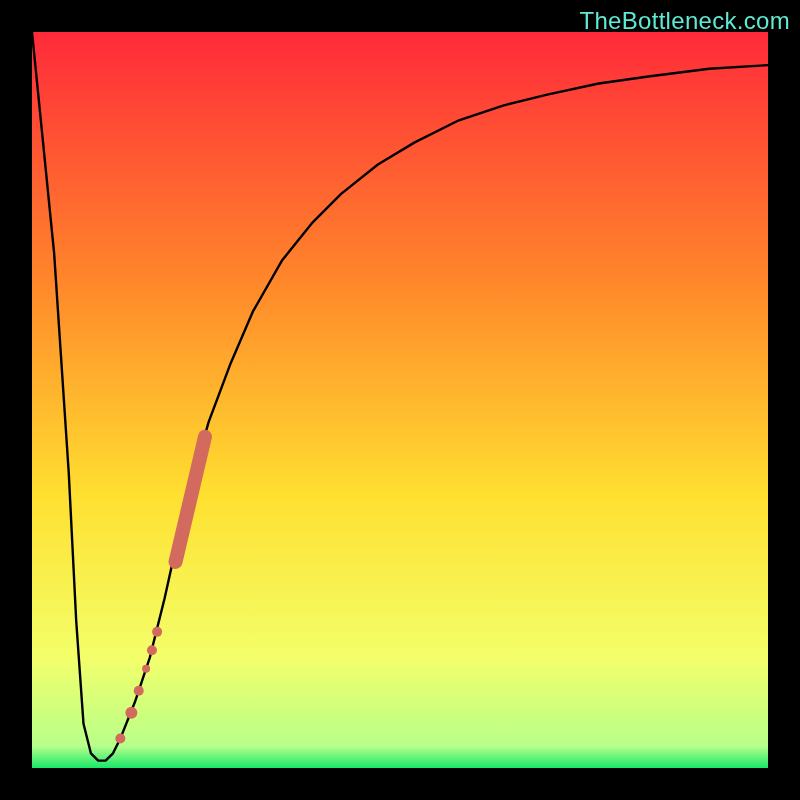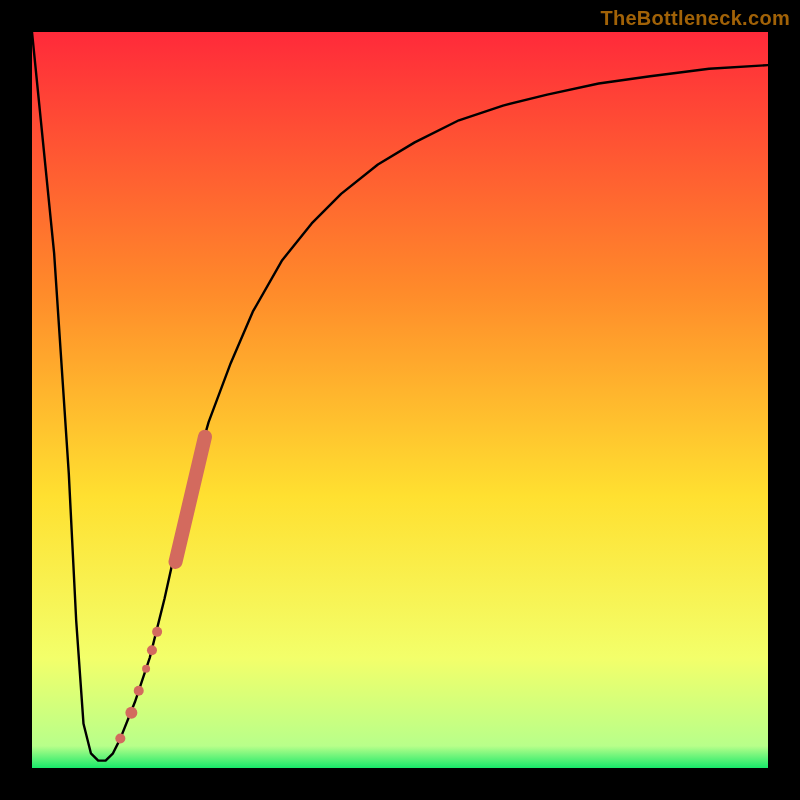--- a/index.html
+++ b/index.html
@@ -21,23 +21,23 @@
     position: absolute;
     left: 32px;
     top: 32px;
     width: 736px;
     height: 736px;
   }
   .watermark {
     position: absolute;
     top: 7px;
     right: 10px;
-    color: #a16207;
-    font-size: 20px;
-    font-weight: 700;
+    color: #5eead4;
+    font-size: 24px;
+    font-weight: 400;
     letter-spacing: 0.3px;
     user-select: none;
   }
   svg { display: block; }
 </style>
 </head>
 <body>
 
 <div class="frame">
   <div class="watermark">TheBottleneck.com</div>

